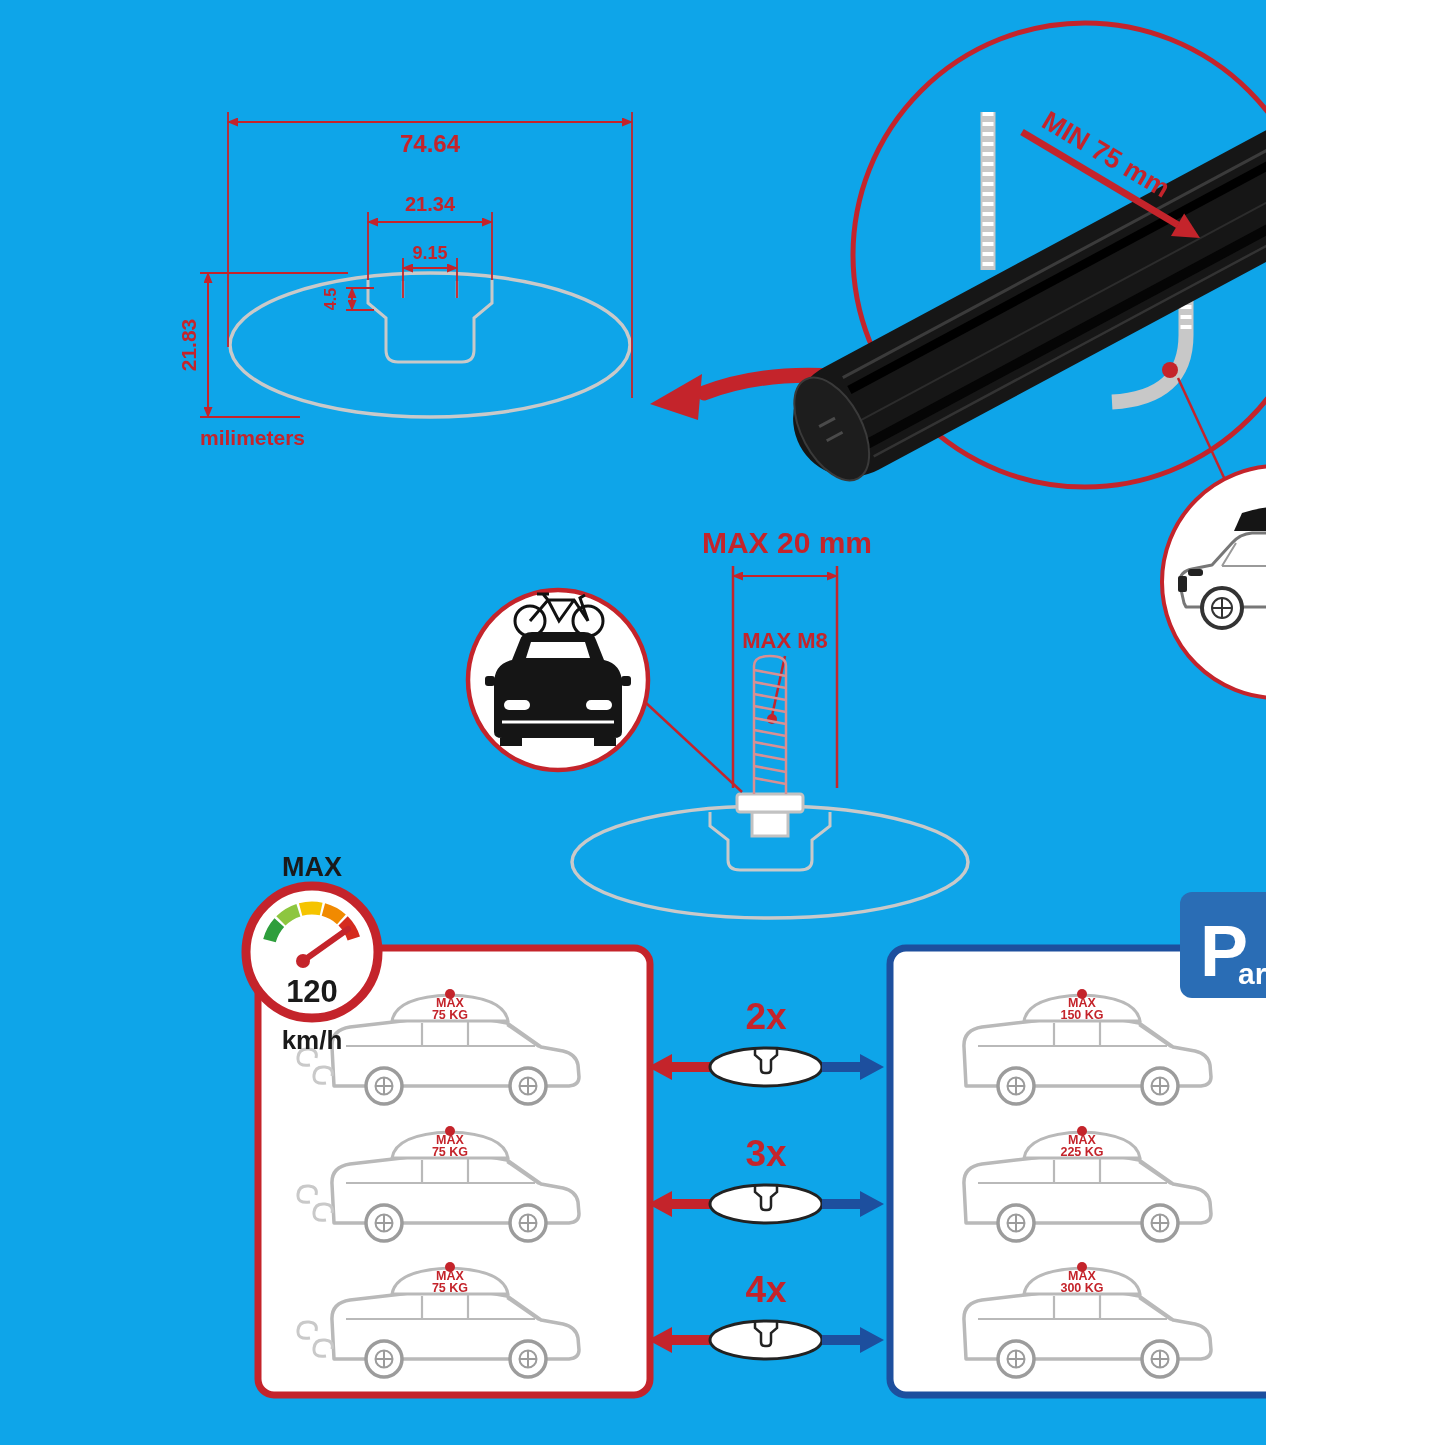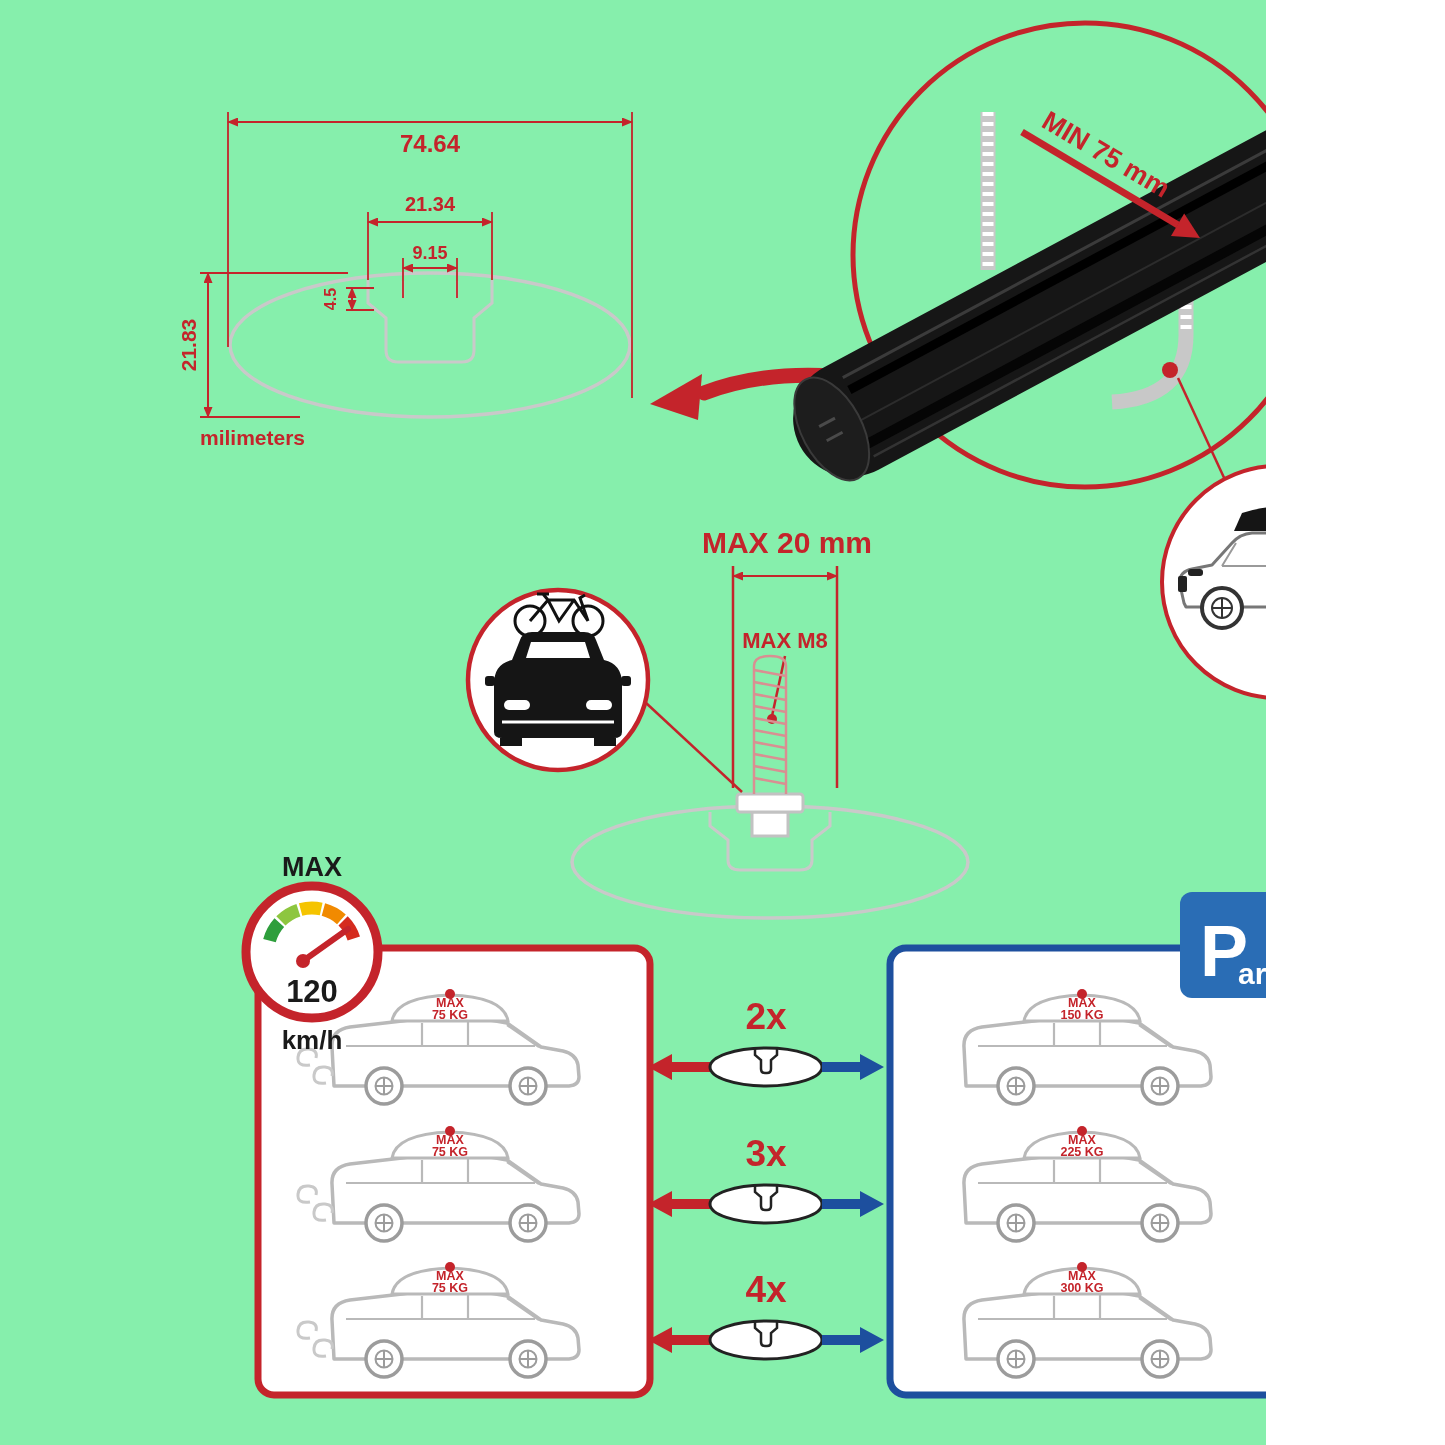--- a/index.html
+++ b/index.html
@@ -1,16 +1,16 @@
 <!DOCTYPE html>
 <html><head>
 <meta charset="utf-8">
 <style>
   html,body{margin:0;padding:0;background:#ffffff;}
-  .page{width:1266px;height:1445px;background:#86efac;position:relative;overflow:hidden;}
+  .page{width:1266px;height:1445px;background:#0ea5e9;position:relative;overflow:hidden;}
   svg text{font-family:"Liberation Sans",sans-serif;}
   .dim-t{fill:#c4242b;font-weight:700;}
   .gray-ln{stroke:#c9c9c9;fill:none;}
   .red-ln{stroke:#c4242b;fill:none;}
   .blk-t{fill:#1a1a1a;font-weight:700;}
   .bag-t{fill:#c4242b;font-weight:700;text-anchor:middle;}
   .mult-t{fill:#c4242b;font-weight:700;text-anchor:middle;}
 </style>
 </head>
 <body>

